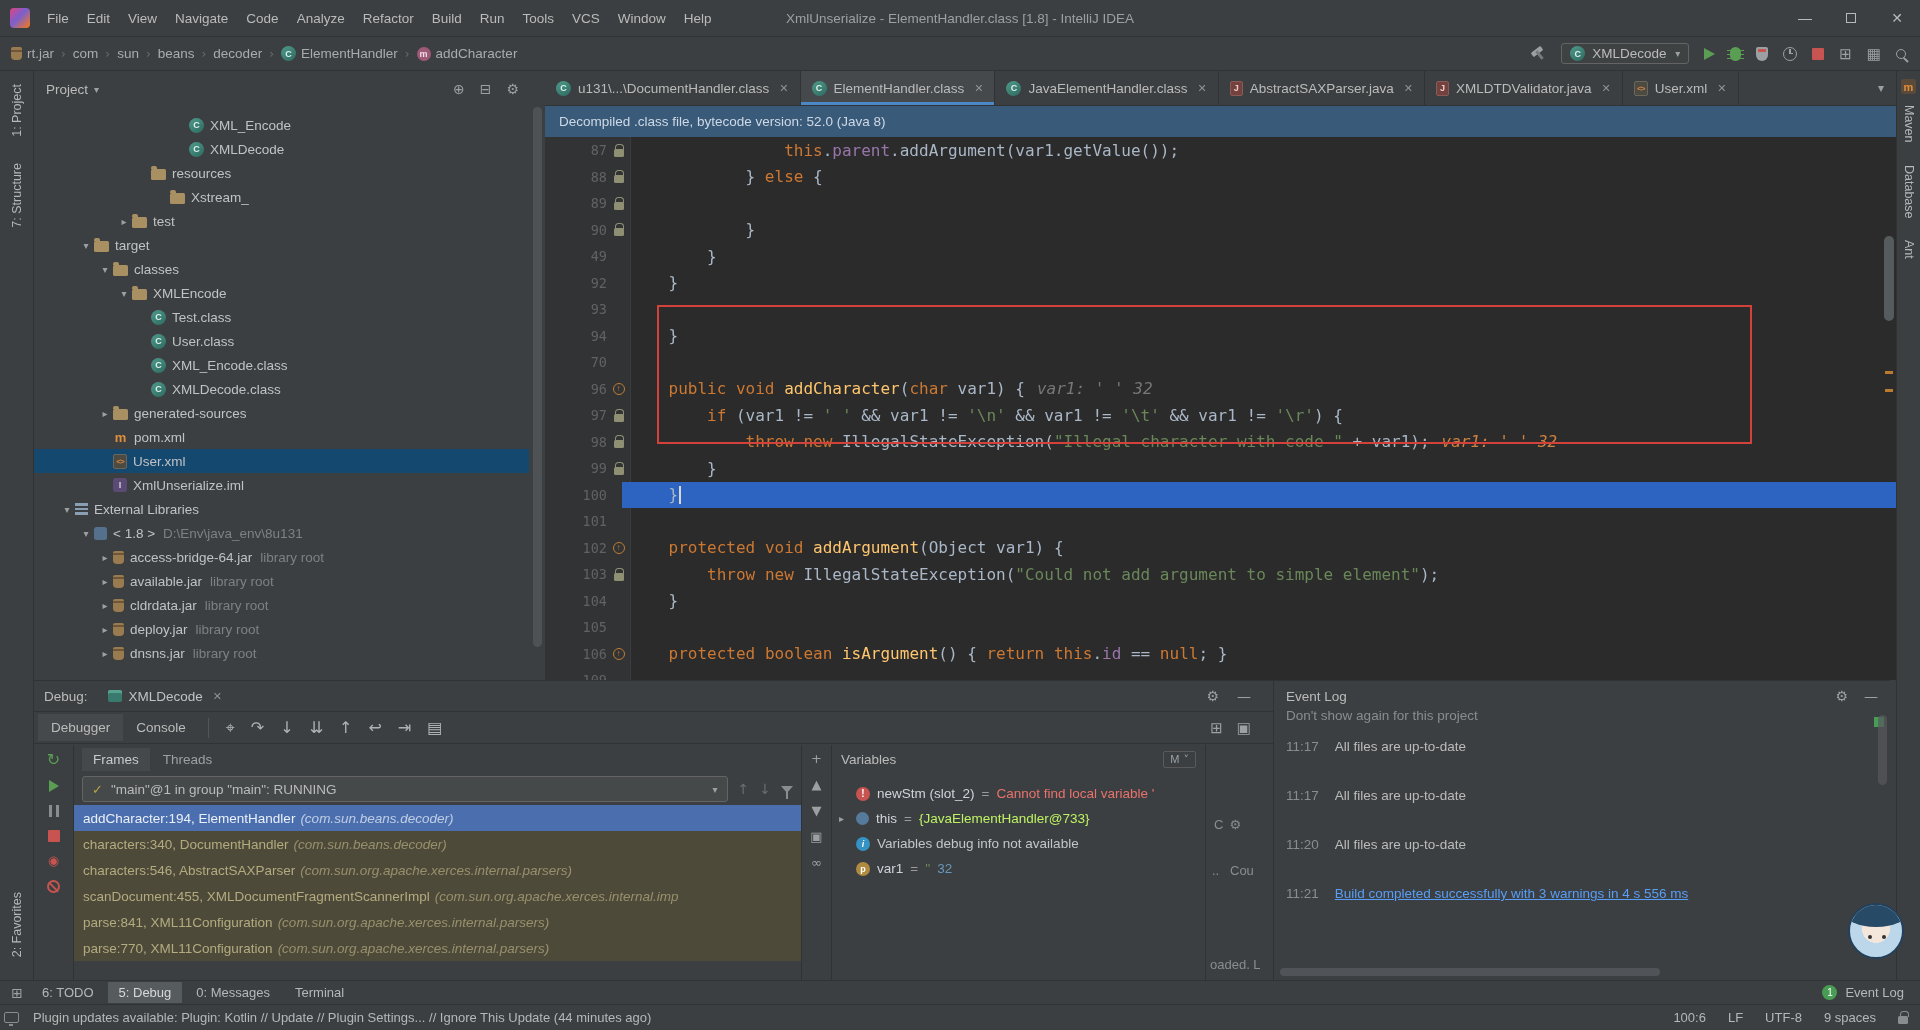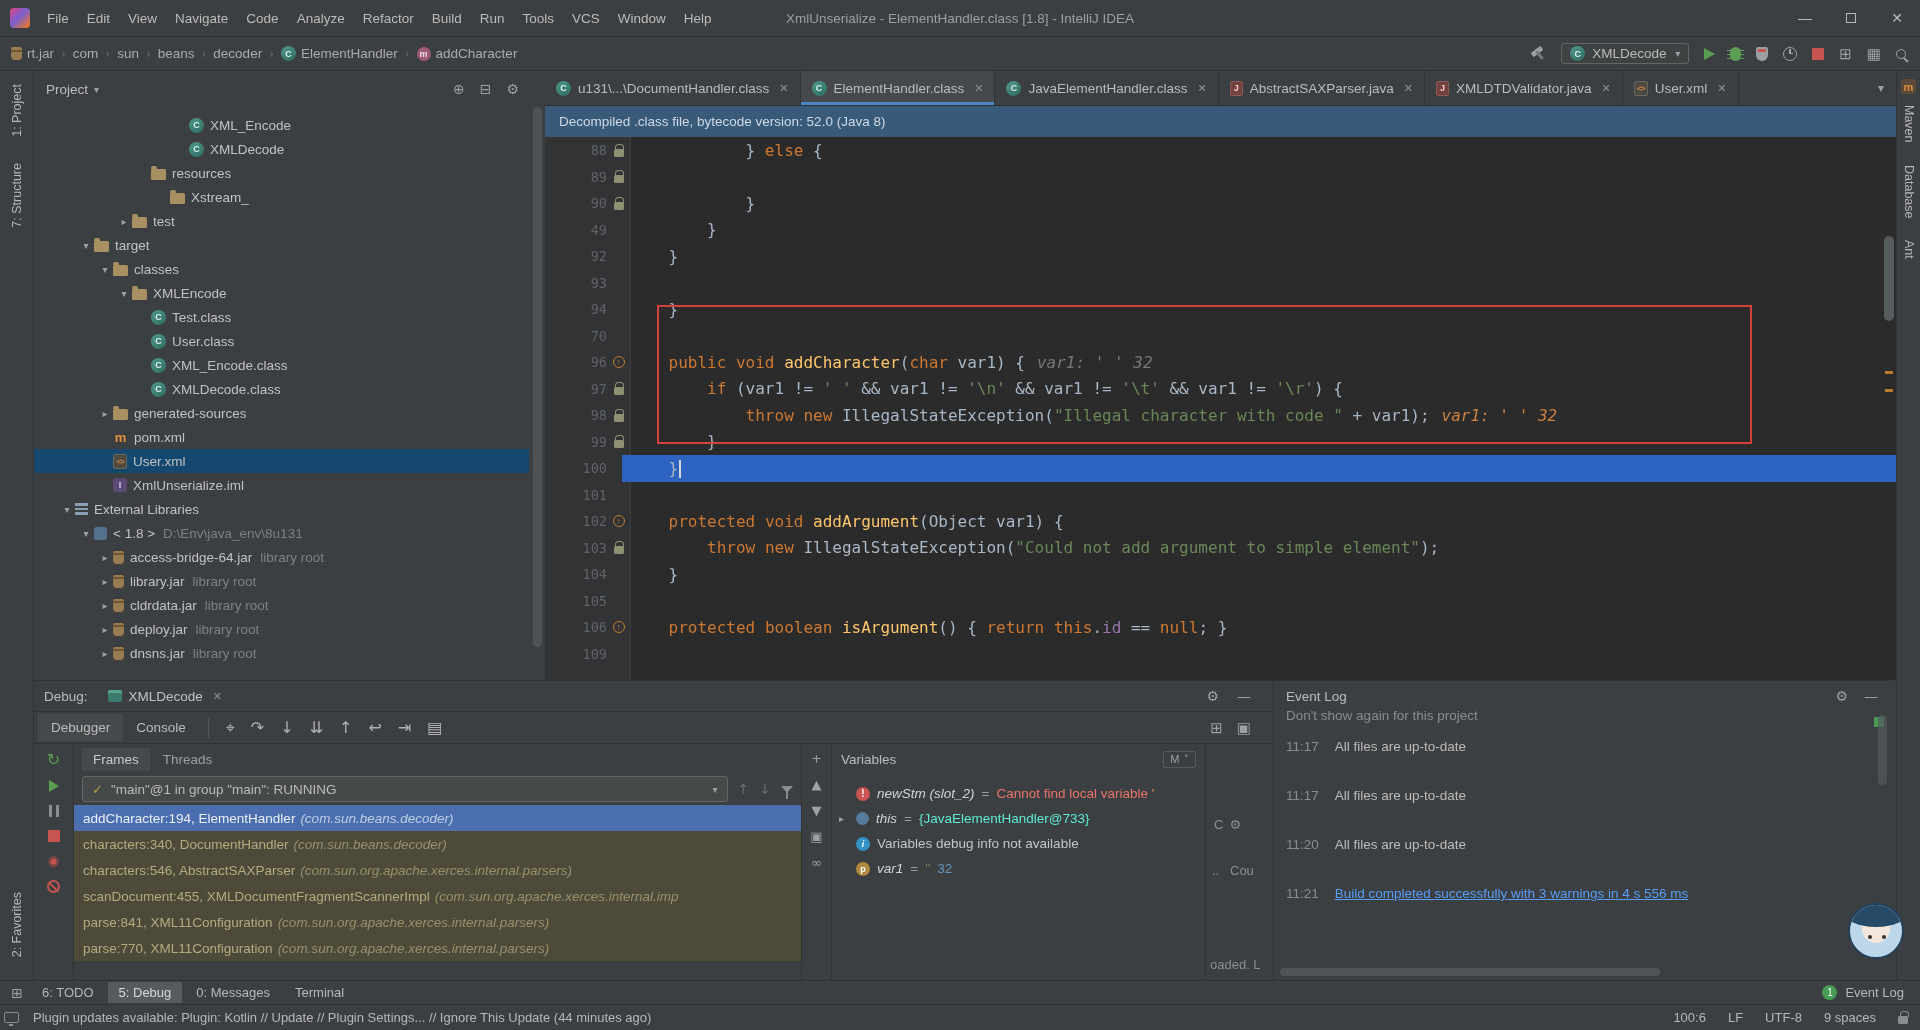--- a/index.html
+++ b/index.html
@@ -153,24 +153,24 @@
   .frow.lib{background:#4e4a39;color:#b3ab80;}
 
   .vars{width:404px;flex:none;border-right:1px solid #303233;display:flex;}
   .vtoolbar{width:30px;flex:none;border-right:1px solid #303233;display:flex;flex-direction:column;align-items:center;padding-top:6px;gap:11px;color:#9da0a3;font-size:13px;}
   .vmain{flex:1;position:relative;overflow:hidden;}
   .vheader{height:28px;display:flex;align-items:center;padding:0 9px;color:#bbb;}
   .vtoggle{margin-left:auto;display:flex;align-items:center;gap:4px;border:1px solid #5a5a5a;border-radius:2px;padding:1px 6px;font-size:11px;color:#9da0a3;}
   .vrows{padding-top:8px;}
   .vrow{height:25px;display:flex;align-items:center;gap:7px;padding:0 7px;white-space:nowrap;overflow:hidden;}
   .varrow{width:10px;flex:none;color:#9da0a3;font-size:10px;}
-  .vrow .nm{color:#cfd4da;font-style:italic;}
+  .vrow .nm{color:#cfd4da;}
   .vrow .eq{color:#9b9b9b;}
   .vrow .er{color:#e8736c;}
-  .vrow .ob{color:#5eead4;}
+  .vrow .ob{color:#bef264;}
   .vrow .st{color:#6a8759;}
   .vrow .nu{color:#6897bb;}
   .vrow .pl{color:#c3c6c9;}
 
   .sidestrip{flex:1;position:relative;color:#8a8d90;font-size:13px;overflow:hidden;}
   .fragA{position:absolute;left:8px;top:72px;display:flex;gap:6px;align-items:center;}
   .fragB{position:absolute;left:6px;top:118px;}
   .fragC{position:absolute;left:24px;top:118px;}
   .fragD{position:absolute;left:4px;top:168px;margin-top:44px;}
 
@@ -416,21 +416,21 @@
         </div>
         <div class="trow" style="padding-left: 63px;">
           <span class="arrow glyph">▸</span>
           <span class="ic ic-jar"></span>
           <span class="tlabel">access-bridge-64.jar</span>
           <span class="textra">library root</span>
         </div>
         <div class="trow" style="padding-left: 63px;">
           <span class="arrow glyph">▸</span>
           <span class="ic ic-jar"></span>
-          <span class="tlabel">library.jar</span>
+          <span class="tlabel">available.jar</span>
           <span class="textra">library root</span>
         </div>
         <div class="trow" style="padding-left: 63px;">
           <span class="arrow glyph">▸</span>
           <span class="ic ic-jar"></span>
           <span class="tlabel">cldrdata.jar</span>
           <span class="textra">library root</span>
         </div>
         <div class="trow" style="padding-left: 63px;">
           <span class="arrow glyph">▸</span>
@@ -477,20 +477,27 @@
         </div>
         <div class="etab">
           <span class="ic ic-xml">&lt;&gt;</span>
           <span>User.xml</span>
           <span class="tabx">✕</span>
         </div>
         <span class="tab-chev glyph">▾</span>
     </div>
     <div class="banner">Decompiled .class file, bytecode version: 52.0 (Java 8)</div>
     <div class="code" id="codePane">
+        <div class="crow">
+          <span class="lnum">87</span>
+          <span class="gico">
+            <span class="ic ic-lock"></span>
+          </span>
+          <span class="ctext"><span>                </span><span class="k">this</span><span>.</span><span class="f">parent</span><span>.addArgument(var1.getValue());</span></span>
+        </div>
         <div class="crow">
           <span class="lnum">88</span>
           <span class="gico">
             <span class="ic ic-lock"></span>
           </span>
           <span class="ctext"><span>            } </span><span class="k">else</span><span> {</span></span>
         </div>
         <div class="crow">
           <span class="lnum">89</span>
           <span class="gico">

